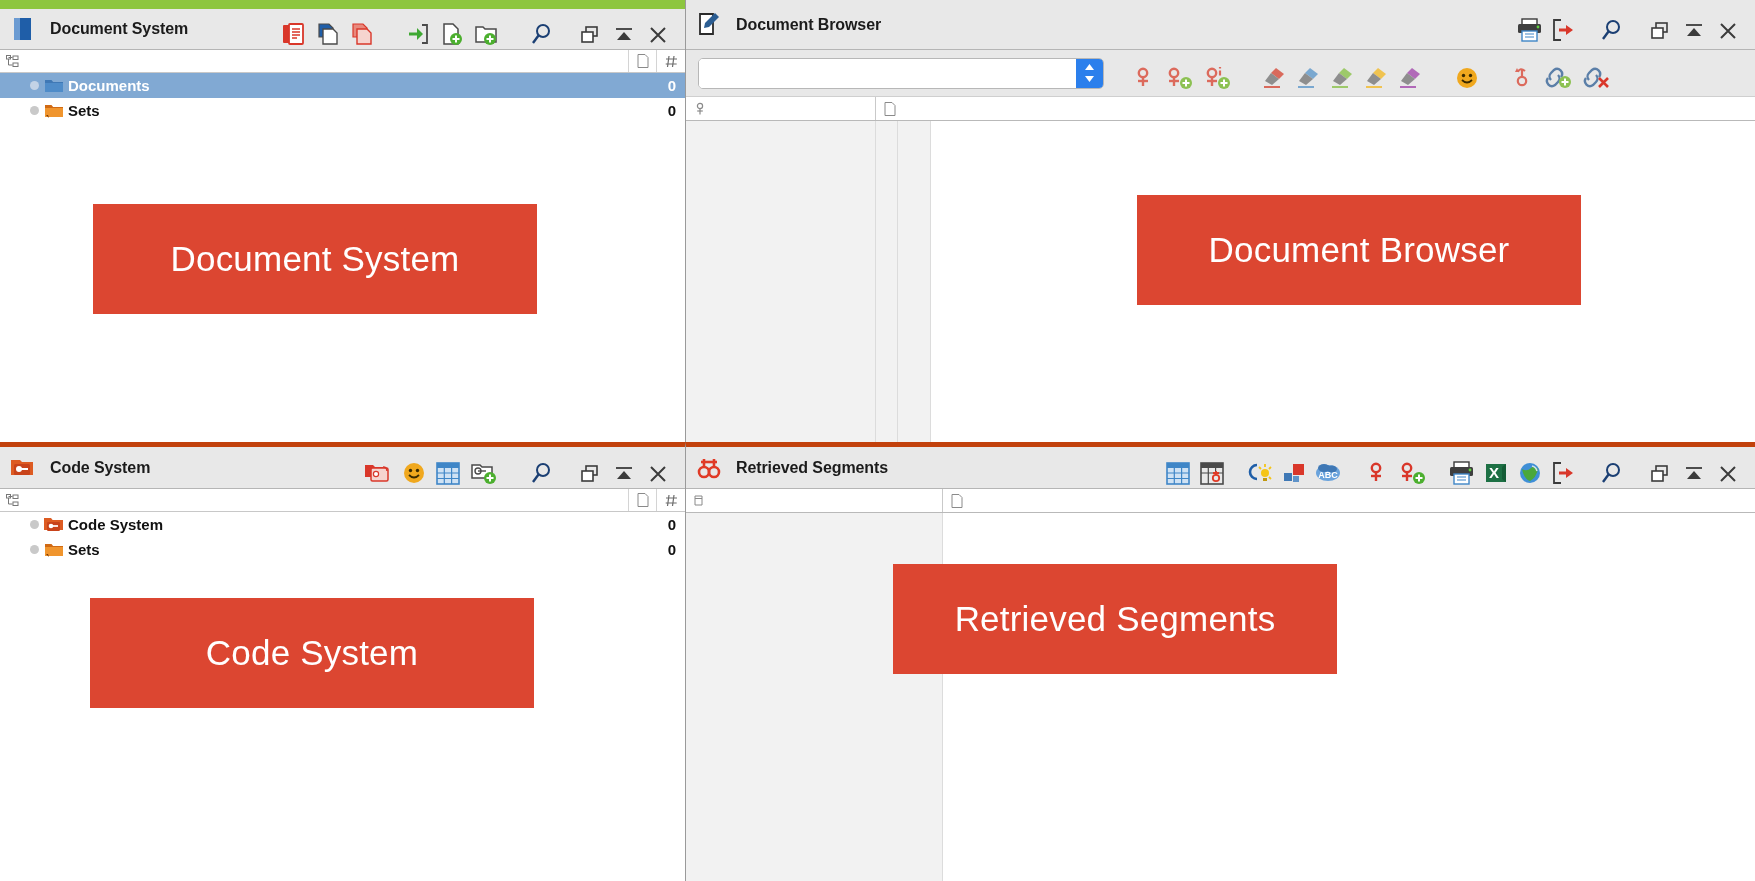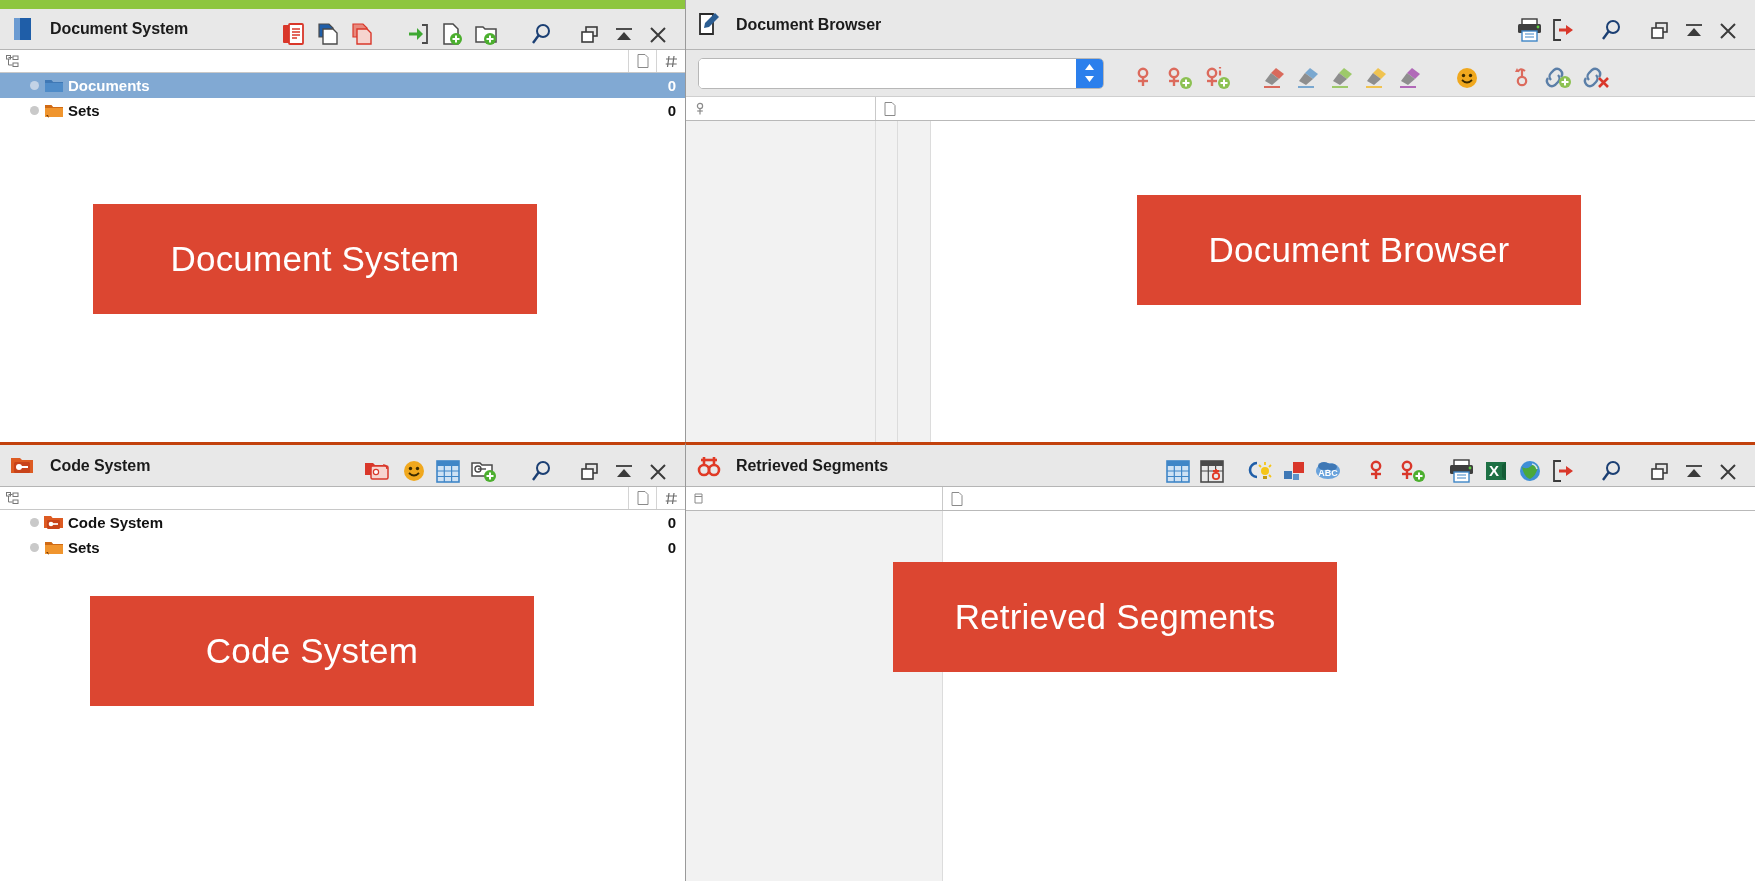--- a/index.html
+++ b/index.html
@@ -14,21 +14,21 @@
     display: grid;
     grid-template-columns: 686px 1069px;
     grid-template-rows: 442px 439px;
     background: #ffffff;
   }
 
   
   .panel { position: relative; display: flex; flex-direction: column;
            background: #ffffff; overflow: hidden; }
   .panel.brd-r { border-right: 1px solid #9a9a9a; }
-  .panel.brd-t { border-top: 3px solid #c2410c; }
+  .panel.brd-t { border-top: 5px solid #c2410c; }
 
   .greenbar { height: 9px; background: #8dc63f; flex: 0 0 9px; }
 
   .titlebar {
     height: 41px; flex: 0 0 41px;
     background: #e8e8e8;
     border-bottom: 1px solid #b5b5b5;
     display: flex; align-items: center; gap: 0;
     padding: 0 10px 0 8px;
   }

